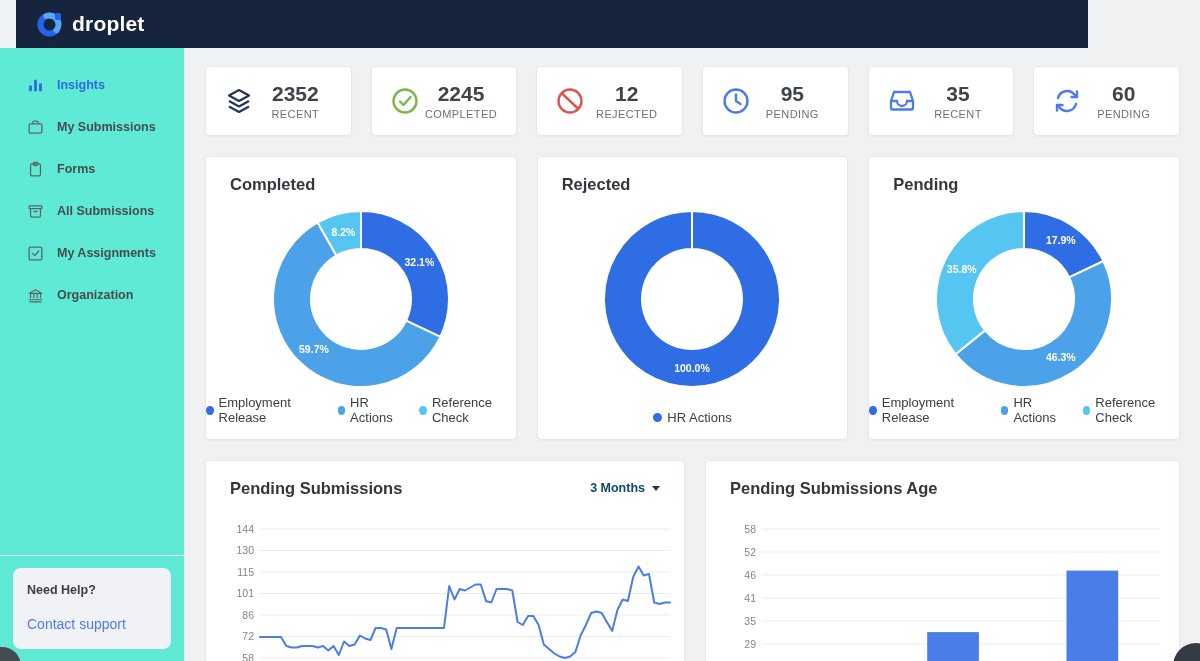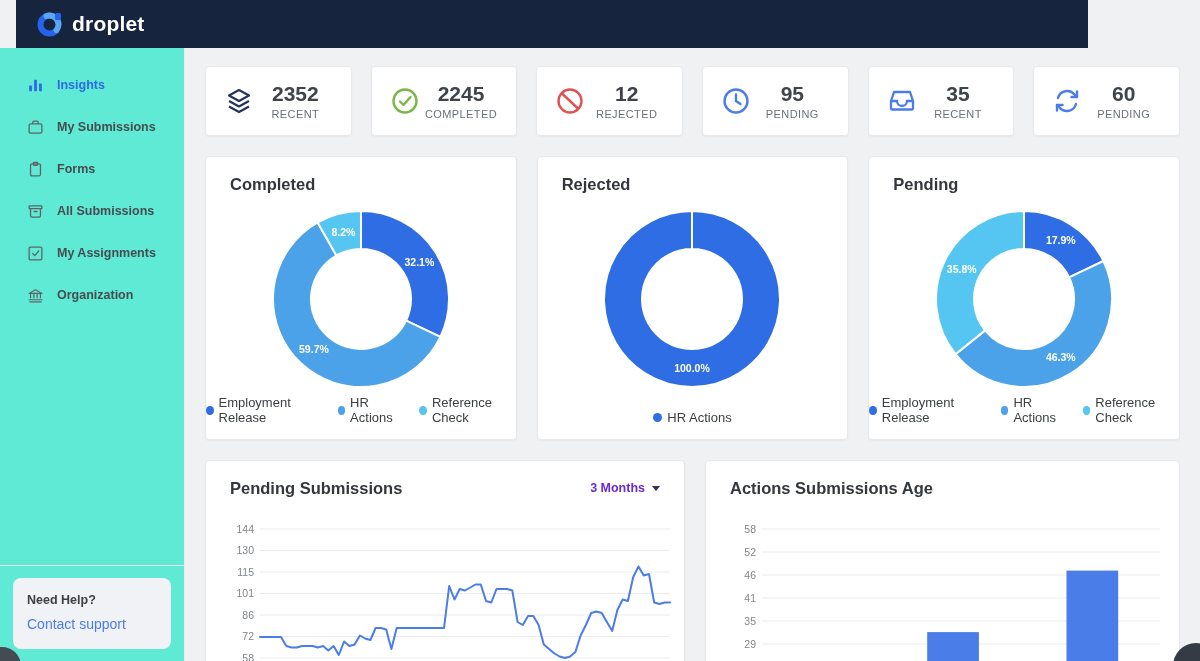--- a/index.html
+++ b/index.html
@@ -23,21 +23,21 @@
     background:#5eead4; border-right:1px solid #e8eaed; z-index:20; }
   .nav { padding-top:16px; }
   .nav-item { display:flex; align-items:center; gap:13px; height:42px;
     padding-left:27px; cursor:pointer; font-size:12.5px; font-weight:600; color:#474c52; }
   .nav-item .nicon { width:17px; height:17px; flex:0 0 17px; color:#5f6368; display:flex; }
   .nav-item.active { color:#2f6be0; }
   .nav-item.active .nicon { color:#2f6be0; }
   .sidebar-footer { position:absolute; left:0; right:0; bottom:0;
     border-top:1px solid #e9ebee; padding:12px 13px 12px; }
   .help-box { background:#f0f2f5; border-radius:8px; padding:15px 14px 17px; }
-  .help-title { font-size:12.5px; font-weight:700; color:#3c4043; margin-bottom:9px; }
+  .help-title { font-size:12.5px; font-weight:700; color:#3c4043; margin-bottom:19px; }
   .help-link { font-size:14px; color:#4a7de8; cursor:pointer; }
 
   
   .main { position:absolute; left:185px; top:48px; right:0; bottom:0;
     background:#f0f1f3; padding:18px 20px; overflow:hidden; }
   .card { background:#fff; border:1px solid #e7e8ec; border-radius:4px;
     box-shadow:0 1px 2px rgba(20,30,60,.04); }
 
   .stats-row { display:grid; grid-template-columns:repeat(6,1fr); gap:19px;
     height:70px; margin-bottom:20px; }
@@ -57,21 +57,21 @@
   .legend { position:absolute; left:0; right:0; bottom:14px; display:flex;
     justify-content:center; gap:16px; }
   .legend-item { display:flex; align-items:center; gap:5px;
     font-size:13px; color:#3c4043; }
   .legend-dot { width:9px; height:9px; border-radius:50%; }
 
   .bottom-row { display:grid; grid-template-columns:480px 475px; gap:20px; height:260px; }
   .plot-card { position:relative; }
   .range-select { position:absolute; right:24px; top:20px; display:flex;
     align-items:center; gap:7px; cursor:pointer; font-size:12.5px;
-    font-weight:700; color:#6d28d9; }
+    font-weight:700; color:#0c4a6e; }
   .caret { width:0; height:0; border-left:4.5px solid transparent;
     border-right:4.5px solid transparent; border-top:5.5px solid #2b3849; }
   .plot-svg { position:absolute; left:24px; top:60px; }
 
   
   .corner-blob { position:absolute; border-radius:50%; background:#454b52; z-index:40; }
   .blob-left  { width:38px; height:38px; left:-17px; bottom:-24px; }
   .blob-right { width:46px; height:46px; right:-19px; bottom:-28px; background:#343b44; }
 </style>
 </head>
@@ -320,21 +320,21 @@
           <line x1="30" y1="94" x2="440" y2="94" stroke="#ececec" stroke-width="1"></line>
           <text x="24" y="97.5" text-anchor="end" fill="#80868b" font-size="10.5">86</text>
           <line x1="30" y1="115.5" x2="440" y2="115.5" stroke="#ececec" stroke-width="1"></line>
           <text x="24" y="119" text-anchor="end" fill="#80868b" font-size="10.5">72</text>
           <line x1="30" y1="137" x2="440" y2="137" stroke="#ececec" stroke-width="1"></line>
           <text x="24" y="140.5" text-anchor="end" fill="#80868b" font-size="10.5">58</text>
           <polyline points="30.0,116.0 35.3,116.0 40.5,116.0 45.8,116.0 51.0,116.0 56.3,125.0 61.5,126.5 66.8,126.5 72.1,125.0 77.3,125.0 82.6,125.0 87.8,126.5 93.1,125.0 98.3,129.5 103.6,125.0 108.8,134.0 114.1,120.5 119.4,125.0 124.6,123.5 129.9,114.5 135.1,117.5 140.4,119.0 145.6,107.0 150.9,107.0 156.2,108.5 161.4,128.0 166.7,107.0 171.9,107.0 177.2,107.0 182.4,107.0 187.7,107.0 192.9,107.0 198.2,107.0 203.5,107.0 208.7,107.0 214.0,107.0 219.2,65.0 224.5,78.5 229.7,68.0 235.0,69.5 240.3,66.5 245.5,63.5 250.8,63.5 256.0,80.0 261.3,81.5 266.5,68.0 271.8,68.0 277.1,68.0 282.3,69.5 287.6,101.0 292.8,104.0 298.1,95.0 303.3,95.0 308.6,104.0 313.8,123.5 319.1,128.0 324.4,132.5 329.6,135.5 334.9,137.0 340.1,135.5 345.4,131.0 350.6,114.5 355.9,104.0 361.2,92.0 366.4,90.5 371.7,92.0 376.9,101.0 382.2,110.0 387.4,89.0 392.7,78.5 397.9,80.0 403.2,56.0 408.5,45.5 413.7,54.5 419.0,53.0 424.2,81.5 429.5,83.0 434.7,81.5 440.0,81.5" fill="none" stroke="#4a7de8" stroke-width="2" stroke-linejoin="round" stroke-linecap="round"></polyline>
         </svg>
     </div>
     <div class="card plot-card">
-      <div class="card-title">Actions Submissions Age</div>
+      <div class="card-title">Pending Submissions Age</div>
       <svg class="plot-svg" id="bar-chart" width="432" height="200">
           <line x1="32" y1="8" x2="430" y2="8" stroke="#ececec" stroke-width="1"></line>
           <text x="26" y="11.5" text-anchor="end" fill="#80868b" font-size="10.5">58</text>
           <line x1="32" y1="31" x2="430" y2="31" stroke="#ececec" stroke-width="1"></line>
           <text x="26" y="34.5" text-anchor="end" fill="#80868b" font-size="10.5">52</text>
           <line x1="32" y1="54" x2="430" y2="54" stroke="#ececec" stroke-width="1"></line>
           <text x="26" y="57.5" text-anchor="end" fill="#80868b" font-size="10.5">46</text>
           <line x1="32" y1="77" x2="430" y2="77" stroke="#ececec" stroke-width="1"></line>
           <text x="26" y="80.5" text-anchor="end" fill="#80868b" font-size="10.5">41</text>
           <line x1="32" y1="100" x2="430" y2="100" stroke="#ececec" stroke-width="1"></line>

